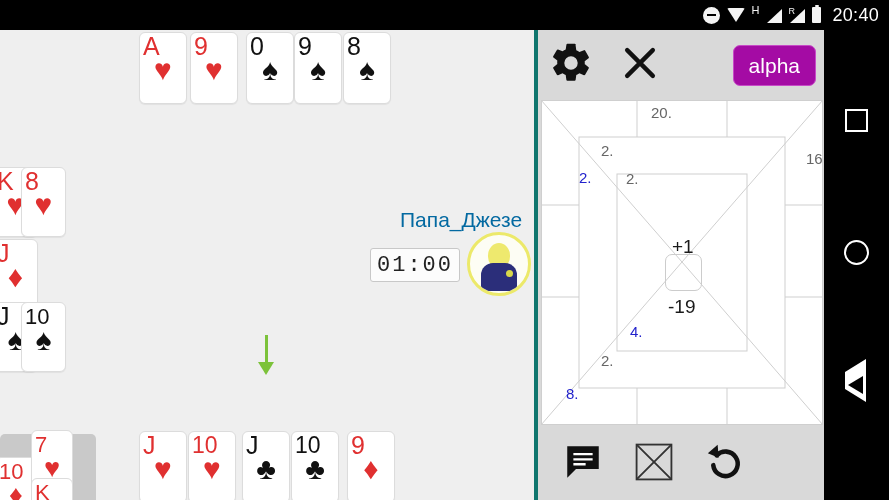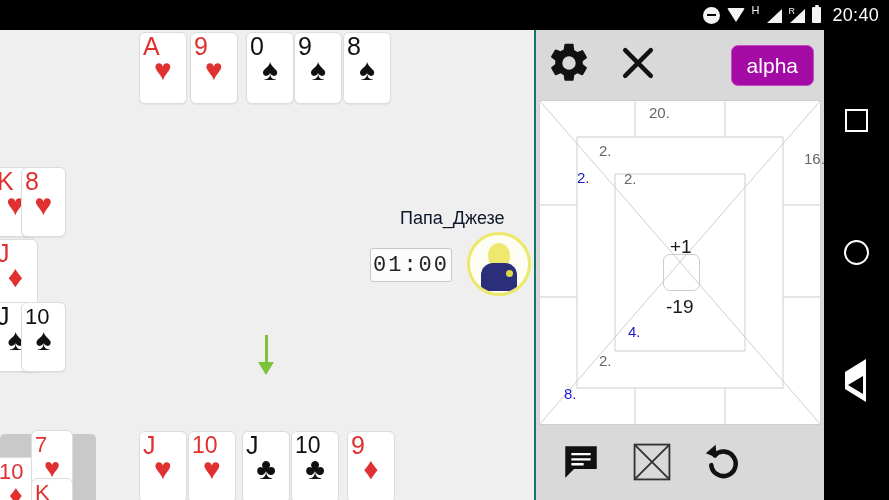--- a/index.html
+++ b/index.html
@@ -72,21 +72,21 @@
   .c-bot{ width:48px; height:72px; }
   .c-small{ width:42px; height:62px; }
 
   
   .stackbox{
     position:absolute; left:0; top:404px; width:96px; height:96px;
     background:#c9c9c9; border-radius:5px;
   }
 
   .pname{
-    position:absolute; font-size:18px; color:#0f172a; white-space:nowrap;
+    position:absolute; font-size:21px; color:#0369a1; white-space:nowrap;
   }
   .timer{
     position:absolute; background:#fcfcfc; border:1px solid #c8c8c8; border-radius:3px;
     font-size:22px; color:#222; letter-spacing:2px; display:flex; align-items:center; justify-content:center;
     font-family:"Liberation Mono", monospace;
   }
   .avatar{
     position:absolute; width:64px; height:64px; border-radius:50%;
     background:#fdfdf4; border:3px solid #ece96a;
     display:flex; align-items:flex-end; justify-content:center; overflow:hidden;
@@ -102,21 +102,21 @@
 
   .takebtn{
     position:absolute; background:#1a9a21; color:#fff; border-radius:6px;
     display:flex; align-items:center; justify-content:center;
     font-size:20px; padding:0 12px;
   }
 
   
   .panel{
     position:absolute; left:534px; top:30px; width:334px; height:470px;
-    background:#d9d9d9; border-left:2px solid #0f766e;
+    background:#d9d9d9; border-left:4px solid #0f766e;
   }
   .panel-top{
     position:absolute; left:0; top:0; width:288px; height:70px;
     display:flex; align-items:center; padding:0 10px; gap:24px;
   }
   .alpha{
     margin-left:auto; background:#a40ba4; color:#fff; border:1px solid #c74ac7;
     border-radius:7px; padding:9px 15px; font-size:21px; line-height:21px;
   }
   .board{
@@ -242,21 +242,21 @@
     <div class="card c-bot" style="left:291px; top:401px;">
       <span class="rank blk" style="font-size:23px;">10</span>
       <span class="suit blk">♣</span>
     </div>
     <div class="card c-bot" style="left:347px; top:401px;">
       <span class="rank red">9</span>
       <span class="suit red">♦</span>
     </div>
 
     <div class="pname" style="left:400px; top:178px;">Папа_Джезе</div>
-    <div class="timer" style="left:370px; top:218px; width:82px; height:34px;">01:00</div>
+    <div class="timer" style="left:370px; top:218px; width:90px; height:34px;">01:00</div>
     <div class="avatar" style="left:467px; top:202px;">
       <span class="av-head"></span>
       <span class="av-body"></span>
       <span class="av-dot"></span>
     </div>
 
     <div class="arrow" style="left:251px; top:305px; width:30px; height:45px;">
       <span class="shaft"></span>
         <span class="head"></span>
     </div>

